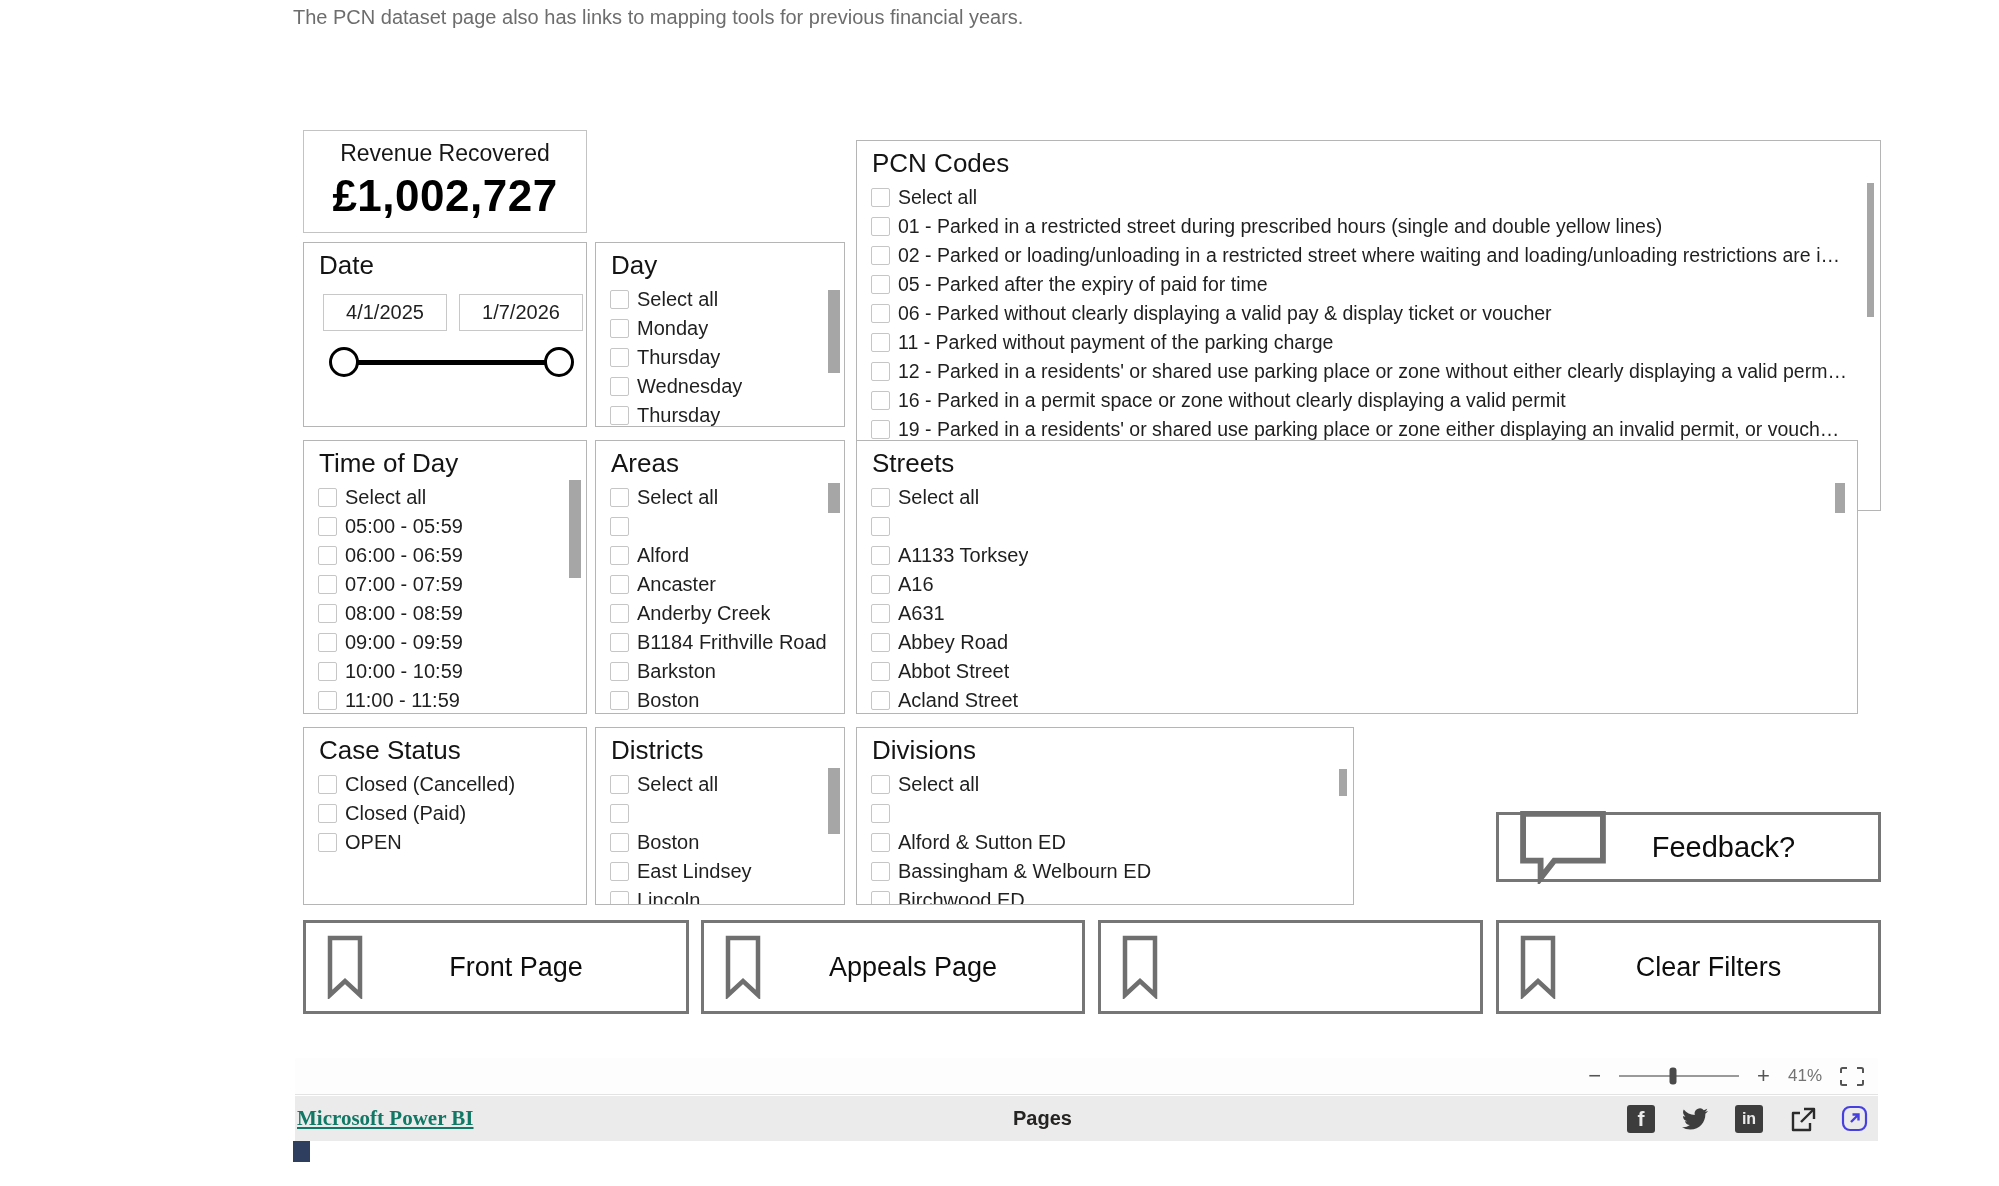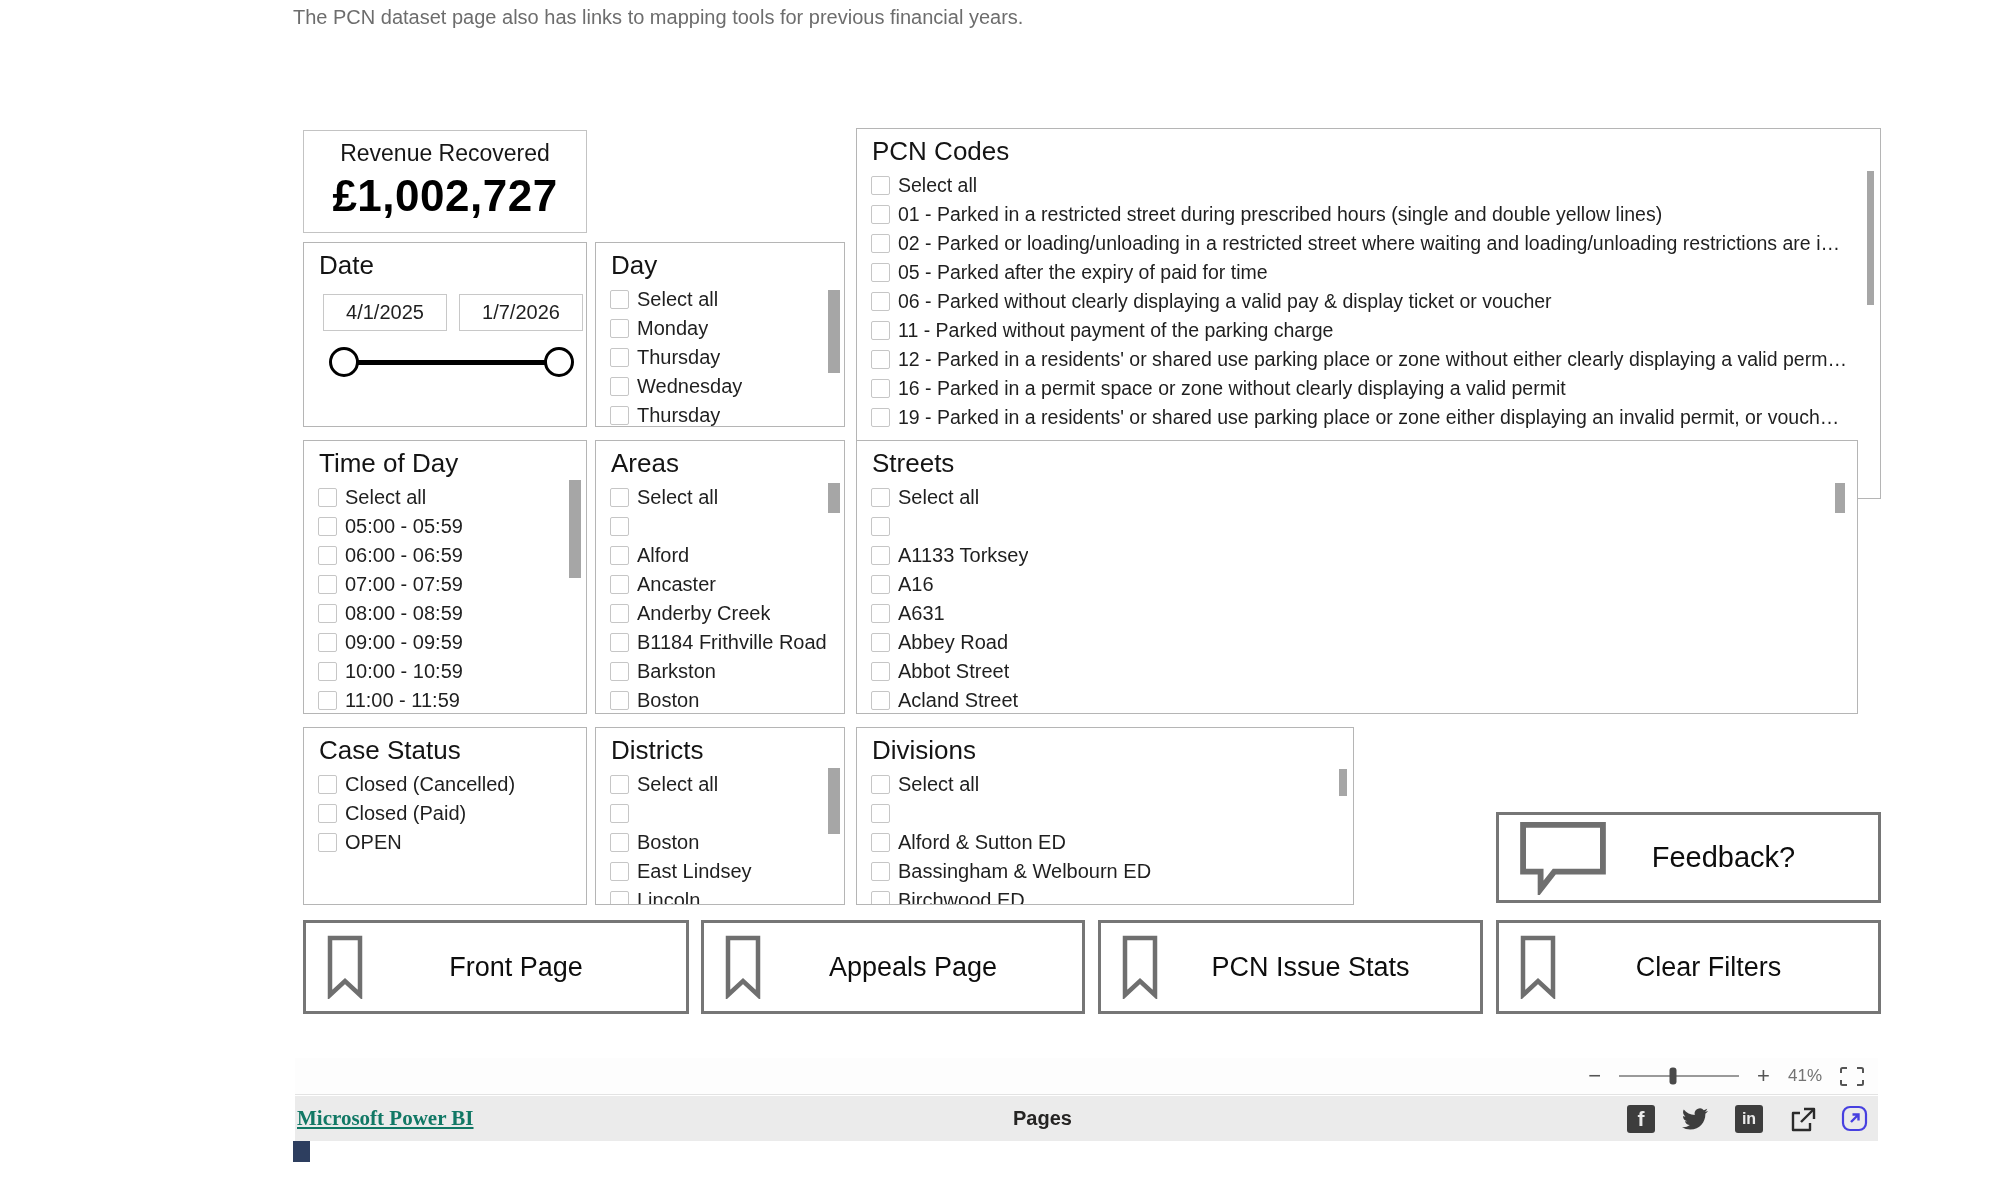--- a/index.html
+++ b/index.html
@@ -56,21 +56,21 @@
 
 <div id="app">
 
   <div class="intro">The PCN dataset page also has links to mapping tools for previous financial years.</div>
 
   <div class="card" style="left:303px;top:130px;width:284px;height:103px">
     <div class="card-title">Revenue Recovered</div>
     <div class="card-value">£1,002,727</div>
   </div>
 
-  <div class="panel wide" style="left:856px;top:128px;width:1025px;height:371px">
+  <div class="panel wide" style="left:856px;top:140px;width:1025px;height:371px">
     <div class="panel-title">PCN Codes</div>
     <div style="padding-right:30px">
 
         <div class="cbrow">
           <span class="cb"></span>
           <span class="lbl">Select all</span>
         </div>
 
         <div class="cbrow">
           <span class="cb"></span>
@@ -375,21 +375,21 @@
         </div>
 
         <div class="cbrow">
           <span class="cb"></span>
           <span class="lbl">Birchwood ED</span>
         </div>
       </div>
     <div class="scroll-thumb" style="top:41px;height:27px;width:8px;right:6px"></div>
   </div>
 
-  <div class="nav-btn" style="left:1496px;top:812px;width:385px;height:91px">
+  <div class="nav-btn" style="left:1496px;top:812px;width:385px;height:70px">
     <span class="icon-wrap">
       <svg width="88" height="74" viewBox="0 0 90 76">
         <path d="M4 4 H86 V52 H36 L22 70 V52 H4 Z" fill="#fff" stroke="#6f6f6f" stroke-width="6" stroke-linejoin="miter"></path>
       </svg>
     </span>
     <span class="btn-label" style="padding-left:70px;font-size:29px">Feedback?</span>
   </div>
 
   <div class="nav-btn" style="left:303px;top:920px;width:386px;height:94px">
     <span class="icon-wrap">
@@ -408,21 +408,20 @@
     </span>
     <span class="btn-label">Appeals Page</span>
   </div>
 
   <div class="nav-btn" style="left:1098px;top:920px;width:385px;height:94px">
     <span class="icon-wrap">
       <svg width="38" height="64" viewBox="0 0 38 64">
           <path d="M4 3 H34 V60 L19 46 L4 60 Z" fill="#fff" stroke="#6f6f6f" stroke-width="4.5"></path>
         </svg>
     </span>
-    <span class="btn-label">PCN Issue Stats</span>
   </div>
 
   <div class="nav-btn" style="left:1496px;top:920px;width:385px;height:94px">
     <span class="icon-wrap">
       <svg width="38" height="64" viewBox="0 0 38 64">
           <path d="M4 3 H34 V60 L19 46 L4 60 Z" fill="#fff" stroke="#6f6f6f" stroke-width="4.5"></path>
         </svg>
     </span>
     <span class="btn-label">Clear Filters</span>
   </div>

